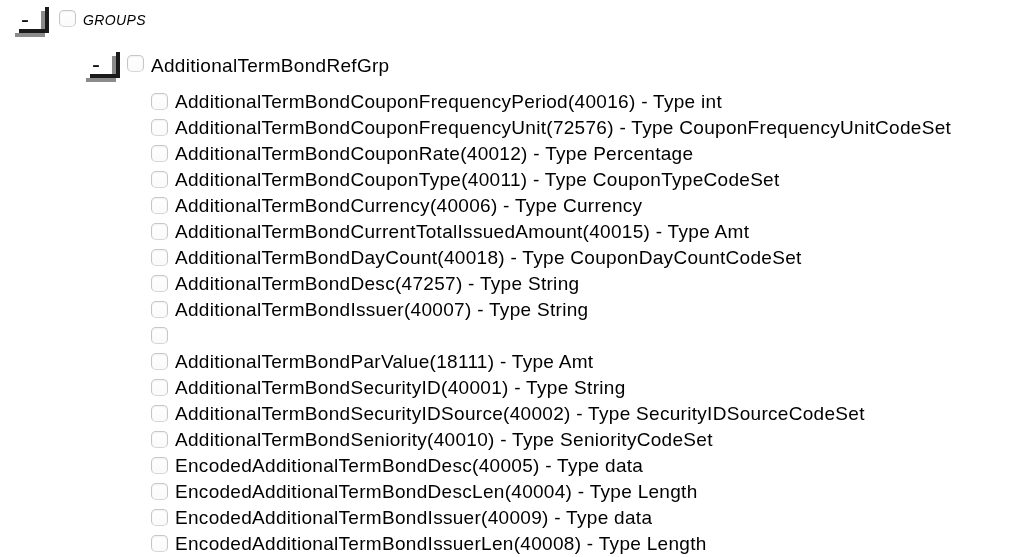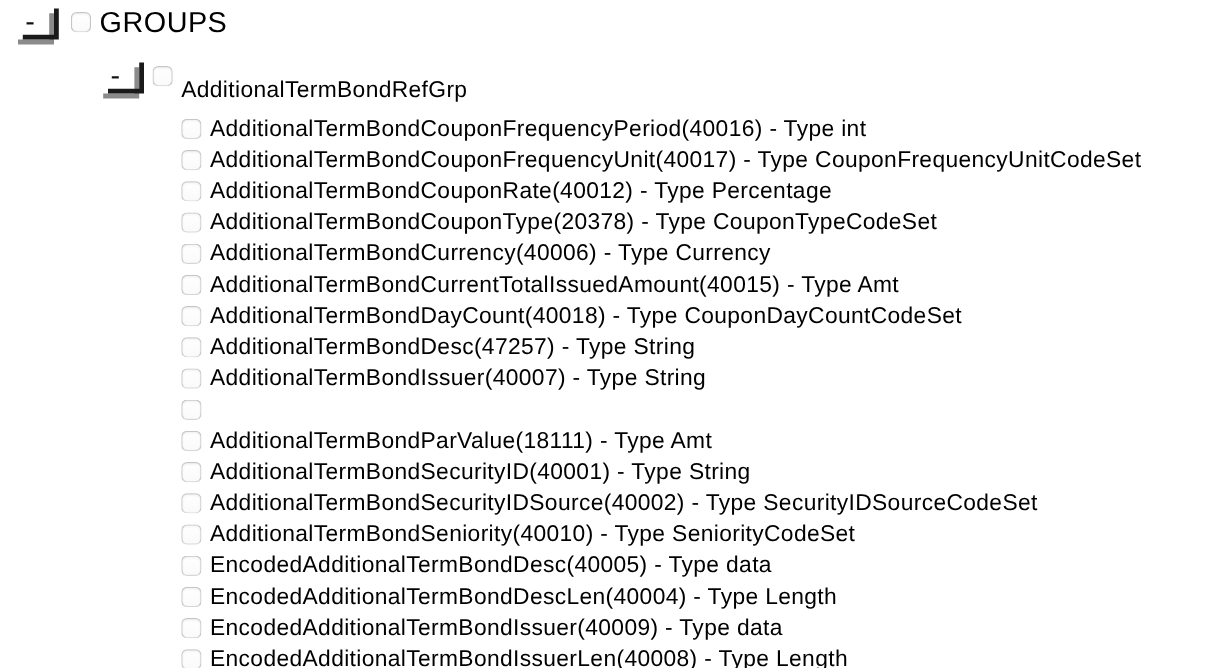--- a/index.html
+++ b/index.html
@@ -54,35 +54,36 @@
     cursor: pointer;
   }
   
   .row-groups {
     margin-left: 14px;
     padding-top: 6px;
   }
   .row-groups .cb { margin-left: 9px; margin-top: 4px; }
   .row-groups .lbl {
     margin-left: 7px;
-    font-size: 24px;
+    font-size: 14px;
     line-height: 26px;
     margin-top: 1px;
     letter-spacing: 0.4px;
+    font-style: italic;
   }
   .row-refgrp {
     margin-left: 85px;
     margin-top: 13px;
   }
   .row-refgrp .cb { margin-left: 6px; margin-top: 4px; }
   .row-refgrp .lbl {
     margin-left: 7px;
     font-size: 19px;
     line-height: 26px;
-    margin-top: 12px;
+    margin-top: 2px;
     letter-spacing: 0.3px;
   }
   .leaf-list {
     margin-left: 151px;
     margin-top: 6px;
   }
   .leaf-row {
     display: flex;
     align-items: flex-start;
     height: 26px;
@@ -126,31 +127,31 @@
   </div>
 
   <div class="leaf-list">
     <div class="leaf-row">
       <span class="cb"></span>
       <span class="lbl">AdditionalTermBondCouponFrequencyPeriod(40016) - Type int</span>
     </div>
 
     <div class="leaf-row">
       <span class="cb"></span>
-      <span class="lbl">AdditionalTermBondCouponFrequencyUnit(40017) - Type CouponFrequencyUnitCodeSet</span>
+      <span class="lbl">AdditionalTermBondCouponFrequencyUnit(72576) - Type CouponFrequencyUnitCodeSet</span>
     </div>
 
     <div class="leaf-row">
       <span class="cb"></span>
       <span class="lbl">AdditionalTermBondCouponRate(40012) - Type Percentage</span>
     </div>
 
     <div class="leaf-row">
       <span class="cb"></span>
-      <span class="lbl">AdditionalTermBondCouponType(20378) - Type CouponTypeCodeSet</span>
+      <span class="lbl">AdditionalTermBondCouponType(40011) - Type CouponTypeCodeSet</span>
     </div>
 
     <div class="leaf-row">
       <span class="cb"></span>
       <span class="lbl">AdditionalTermBondCurrency(40006) - Type Currency</span>
     </div>
 
     <div class="leaf-row">
       <span class="cb"></span>
       <span class="lbl">AdditionalTermBondCurrentTotalIssuedAmount(40015) - Type Amt</span>

